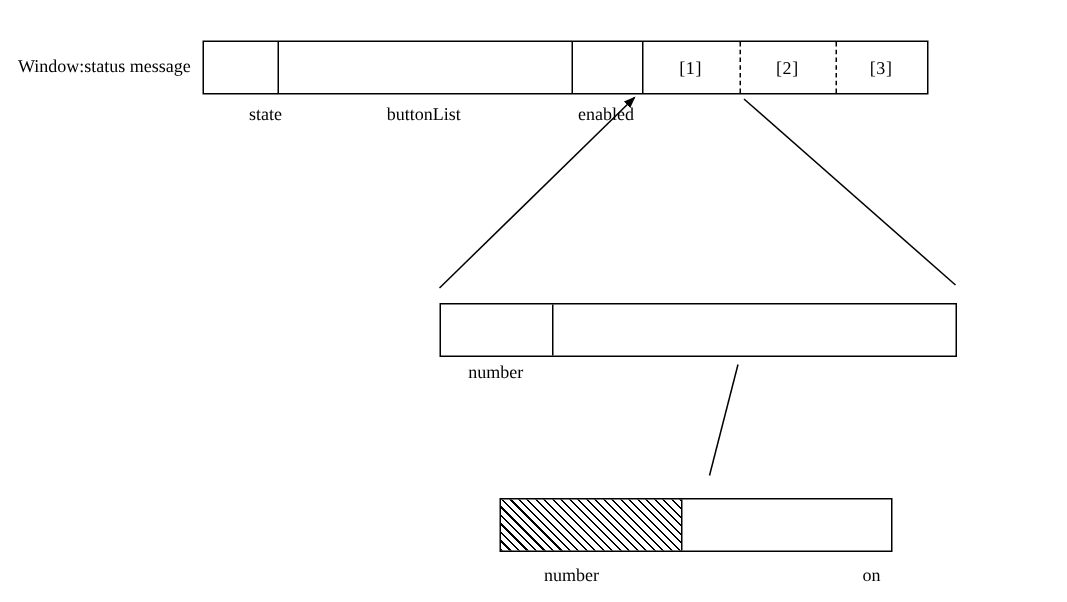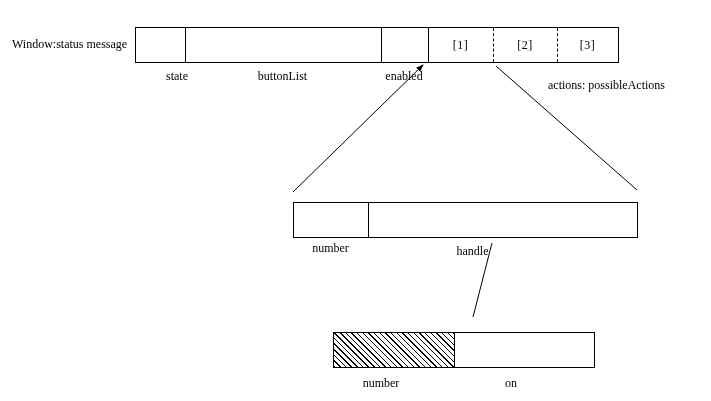--- a/index.html
+++ b/index.html
@@ -52,33 +52,31 @@
     <div class="vline dashed" style="left:357px"></div>
     <div class="vline dashed" style="left:421px"></div>
     <span class="slot" style="left:292px; width:65px;">[1]</span>
     <span class="slot" style="left:357px; width:64px;">[2]</span>
     <span class="slot" style="left:421px; width:61px;">[3]</span>
   </div>
 
   <div class="label centered" style="left:152px; top:69px; width:50px;">state</div>
   <div class="label centered" style="left:184px; top:69px; width:197px;">buttonList</div>
   <div class="label centered" style="left:380px; top:69px; width:48px;text-align:center;">enabled</div>
-  <div class="label" style="left:548px; top:78px;">actions: possibleActions</div>
 
   <div class="box" style="left:293px; top:202px; width:345px; height:36px;">
     <div class="vline solid" style="left:74px"></div>
   </div>
   <div class="label centered" style="left:293px; top:241px; width:75px;">number</div>
-  <div class="label centered" style="left:430px; top:244px; width:85px;">handle</div>
 
   <div class="box" style="left:333px; top:332px; width:262px; height:36px;">
     <div class="hatch" style="width:121px;"></div>
   </div>
   <div class="label centered" style="left:333px; top:376px; width:96px;">number</div>
-  <div class="label centered" style="left:454px; top:376px; width:114px;">on</div>
+  <div class="label centered" style="left:473px; top:376px; width:114px;text-align:right;">on</div>
 
   <svg class="overlay" width="711" height="401" viewBox="0 0 711 401">
     <defs>
       <marker id="arr" viewBox="0 0 10 10" refX="7" refY="3" markerWidth="10" markerHeight="10" orient="auto" markerUnits="userSpaceOnUse">
         <path d="M0,0 L8,3 L0,6 Z" fill="#000000"></path>
       </marker>
     </defs>
     <line x1="293" y1="192" x2="423" y2="65" stroke="#000000" stroke-width="1" marker-end="url(#arr)"></line>
     <line x1="496" y1="66" x2="637" y2="190" stroke="#000000" stroke-width="1"></line>
     <line x1="492" y1="243" x2="473" y2="317" stroke="#000000" stroke-width="1"></line>

